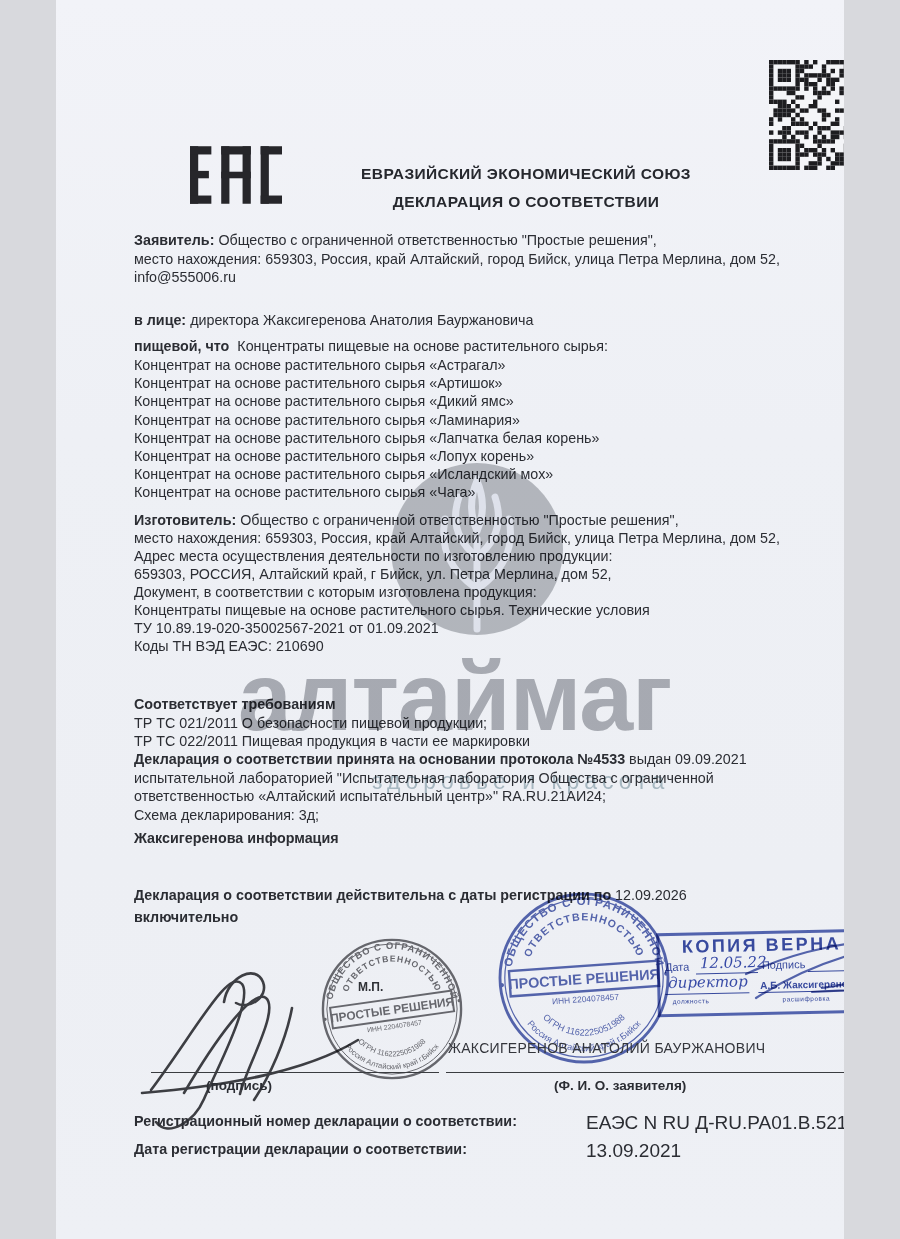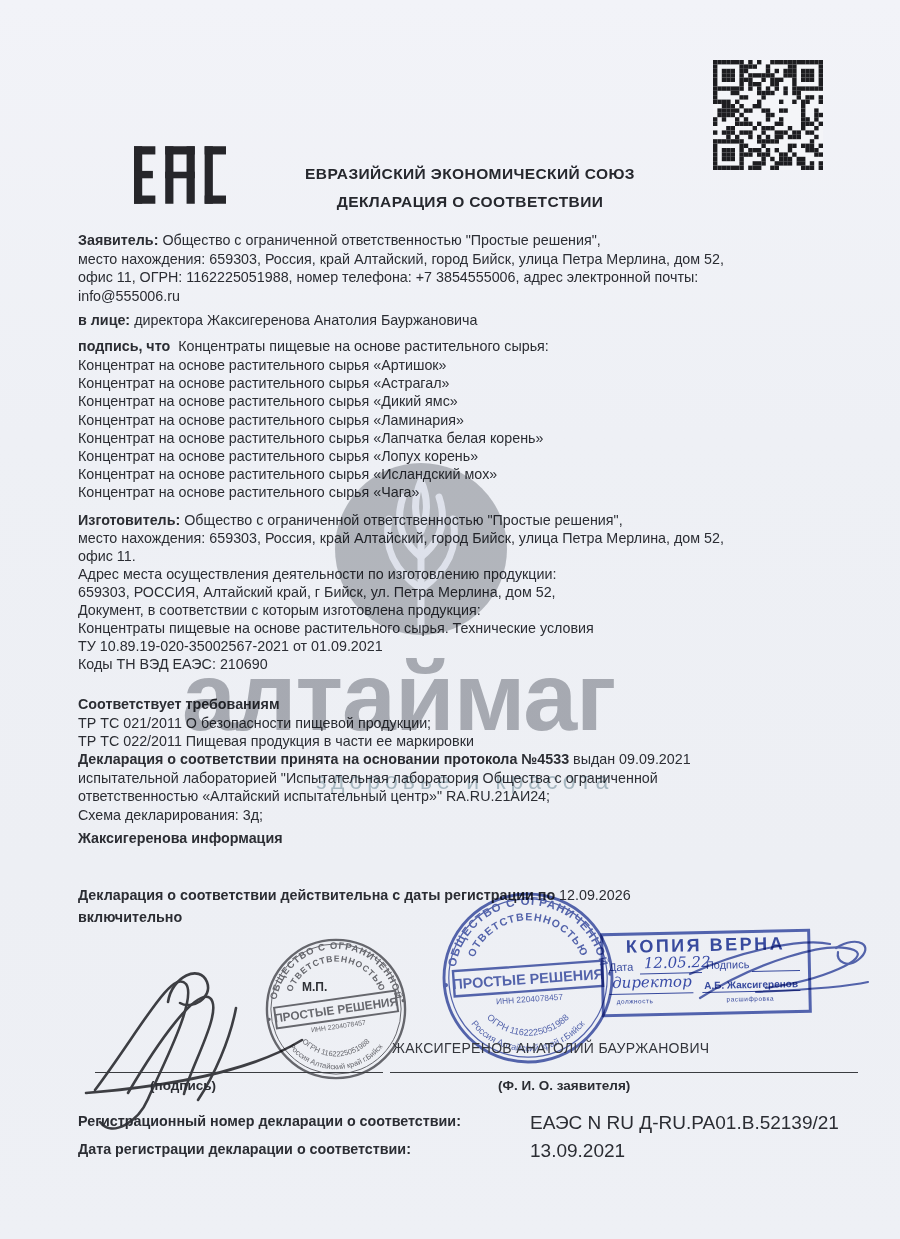--- a/index.html
+++ b/index.html
@@ -1,18 +1,18 @@
 <!DOCTYPE html>
 <html><head>
 <meta charset="utf-8">
 <style>
   html,body{margin:0;padding:0;}
   body{background:#d8d9dd;}
   .page{
-    position:relative;width:900px;height:1239px;margin:0 auto;overflow:hidden;
+    position:relative;width:788px;height:1239px;margin:0 auto;overflow:hidden;
     background:linear-gradient(180deg,#f2f3f8 0%,#eef0f5 35%,#edeff4 70%,#eef0f5 100%);
     font-family:"Liberation Sans","DejaVu Sans",sans-serif;
     color:#2b2d33;
     text-decoration:underline;
   }
   .abs{position:absolute;}
   .line{font-size:14.3px;line-height:18.5px;white-space:nowrap;}
   .b{font-weight:bold;}
   .title{width:900px;text-align:center;font-weight:bold;font-size:15.5px;letter-spacing:.4px;color:#26282e;}
   .prod .line{line-height:18.2px;}
@@ -384,49 +384,47 @@
           <rect x="100.8" y="100.8" width="4.2" height="4.2"></rect>
         </g>
       </svg></div>
 
   <div class="abs title" style="top:165px;left:20px;">ЕВРАЗИЙСКИЙ ЭКОНОМИЧЕСКИЙ СОЮЗ</div>
   <div class="abs title" style="top:193px;left:20px;">ДЕКЛАРАЦИЯ О СООТВЕТСТВИИ</div>
 
   <div class="abs" style="left:78px;top:231px;">
     <div class="line"><span class="b">Заявитель:</span> <span>Общество с ограниченной ответственностью "Простые решения",</span></div>
     <div class="line">место нахождения: 659303, Россия, край Алтайский, город Бийск, улица Петра Мерлина, дом 52,</div>
-    <div class="line">офис 11, ОГРН: 1162225051988, номер телефона: +7 3854555006, адрес электронной почты:</div>
     <div class="line">info@555006.ru</div>
   </div>
 
   <div class="abs line" style="left:78px;top:311px;">
     <span class="b">в лице:</span>
     <span>директора Жаксигеренова Анатолия Бауржановича</span>
   </div>
 
   <div class="abs line" style="left:78px;top:337px;">
-    <span class="b">подпись, что</span>&nbsp;
+    <span class="b">пищевой, что</span>&nbsp;
     <span>Концентраты пищевые на основе растительного сырья:</span>
   </div>
 
   <div class="abs prod" style="left:78px;top:356px;">
+    <div class="line">Концентрат на основе растительного сырья «Астрагал»</div>
     <div class="line">Концентрат на основе растительного сырья «Артишок»</div>
-    <div class="line">Концентрат на основе растительного сырья «Астрагал»</div>
     <div class="line">Концентрат на основе растительного сырья «Дикий ямс»</div>
     <div class="line">Концентрат на основе растительного сырья «Ламинария»</div>
     <div class="line">Концентрат на основе растительного сырья «Лапчатка белая корень»</div>
     <div class="line">Концентрат на основе растительного сырья «Лопух корень»</div>
     <div class="line">Концентрат на основе растительного сырья «Исландский мох»</div>
     <div class="line">Концентрат на основе растительного сырья «Чага»</div>
   </div>
 
   <div class="abs man" style="left:78px;top:511px;">
     <div class="line"><span class="b">Изготовитель:</span> <span>Общество с ограниченной ответственностью "Простые решения",</span></div>
     <div class="line">место нахождения: 659303, Россия, край Алтайский, город Бийск, улица Петра Мерлина, дом 52,</div>
-    <div class="line">офис 11.</div>
     <div class="line">Адрес места осуществления деятельности по изготовлению продукции:</div>
     <div class="line">659303, РОССИЯ, Алтайский край, г Бийск, ул. Петра Мерлина, дом 52,</div>
     <div class="line">Документ, в соответствии с которым изготовлена продукция:</div>
     <div class="line">Концентраты пищевые на основе растительного сырья. Технические условия</div>
     <div class="line">ТУ 10.89.19-020-35002567-2021 от 01.09.2021</div>
     <div class="line">Коды ТН ВЭД ЕАЭС: 210690</div>
   </div>
 
   <div class="abs" style="left:78px;top:695px;">
     <div class="line b">Соответствует требованиям</div>

